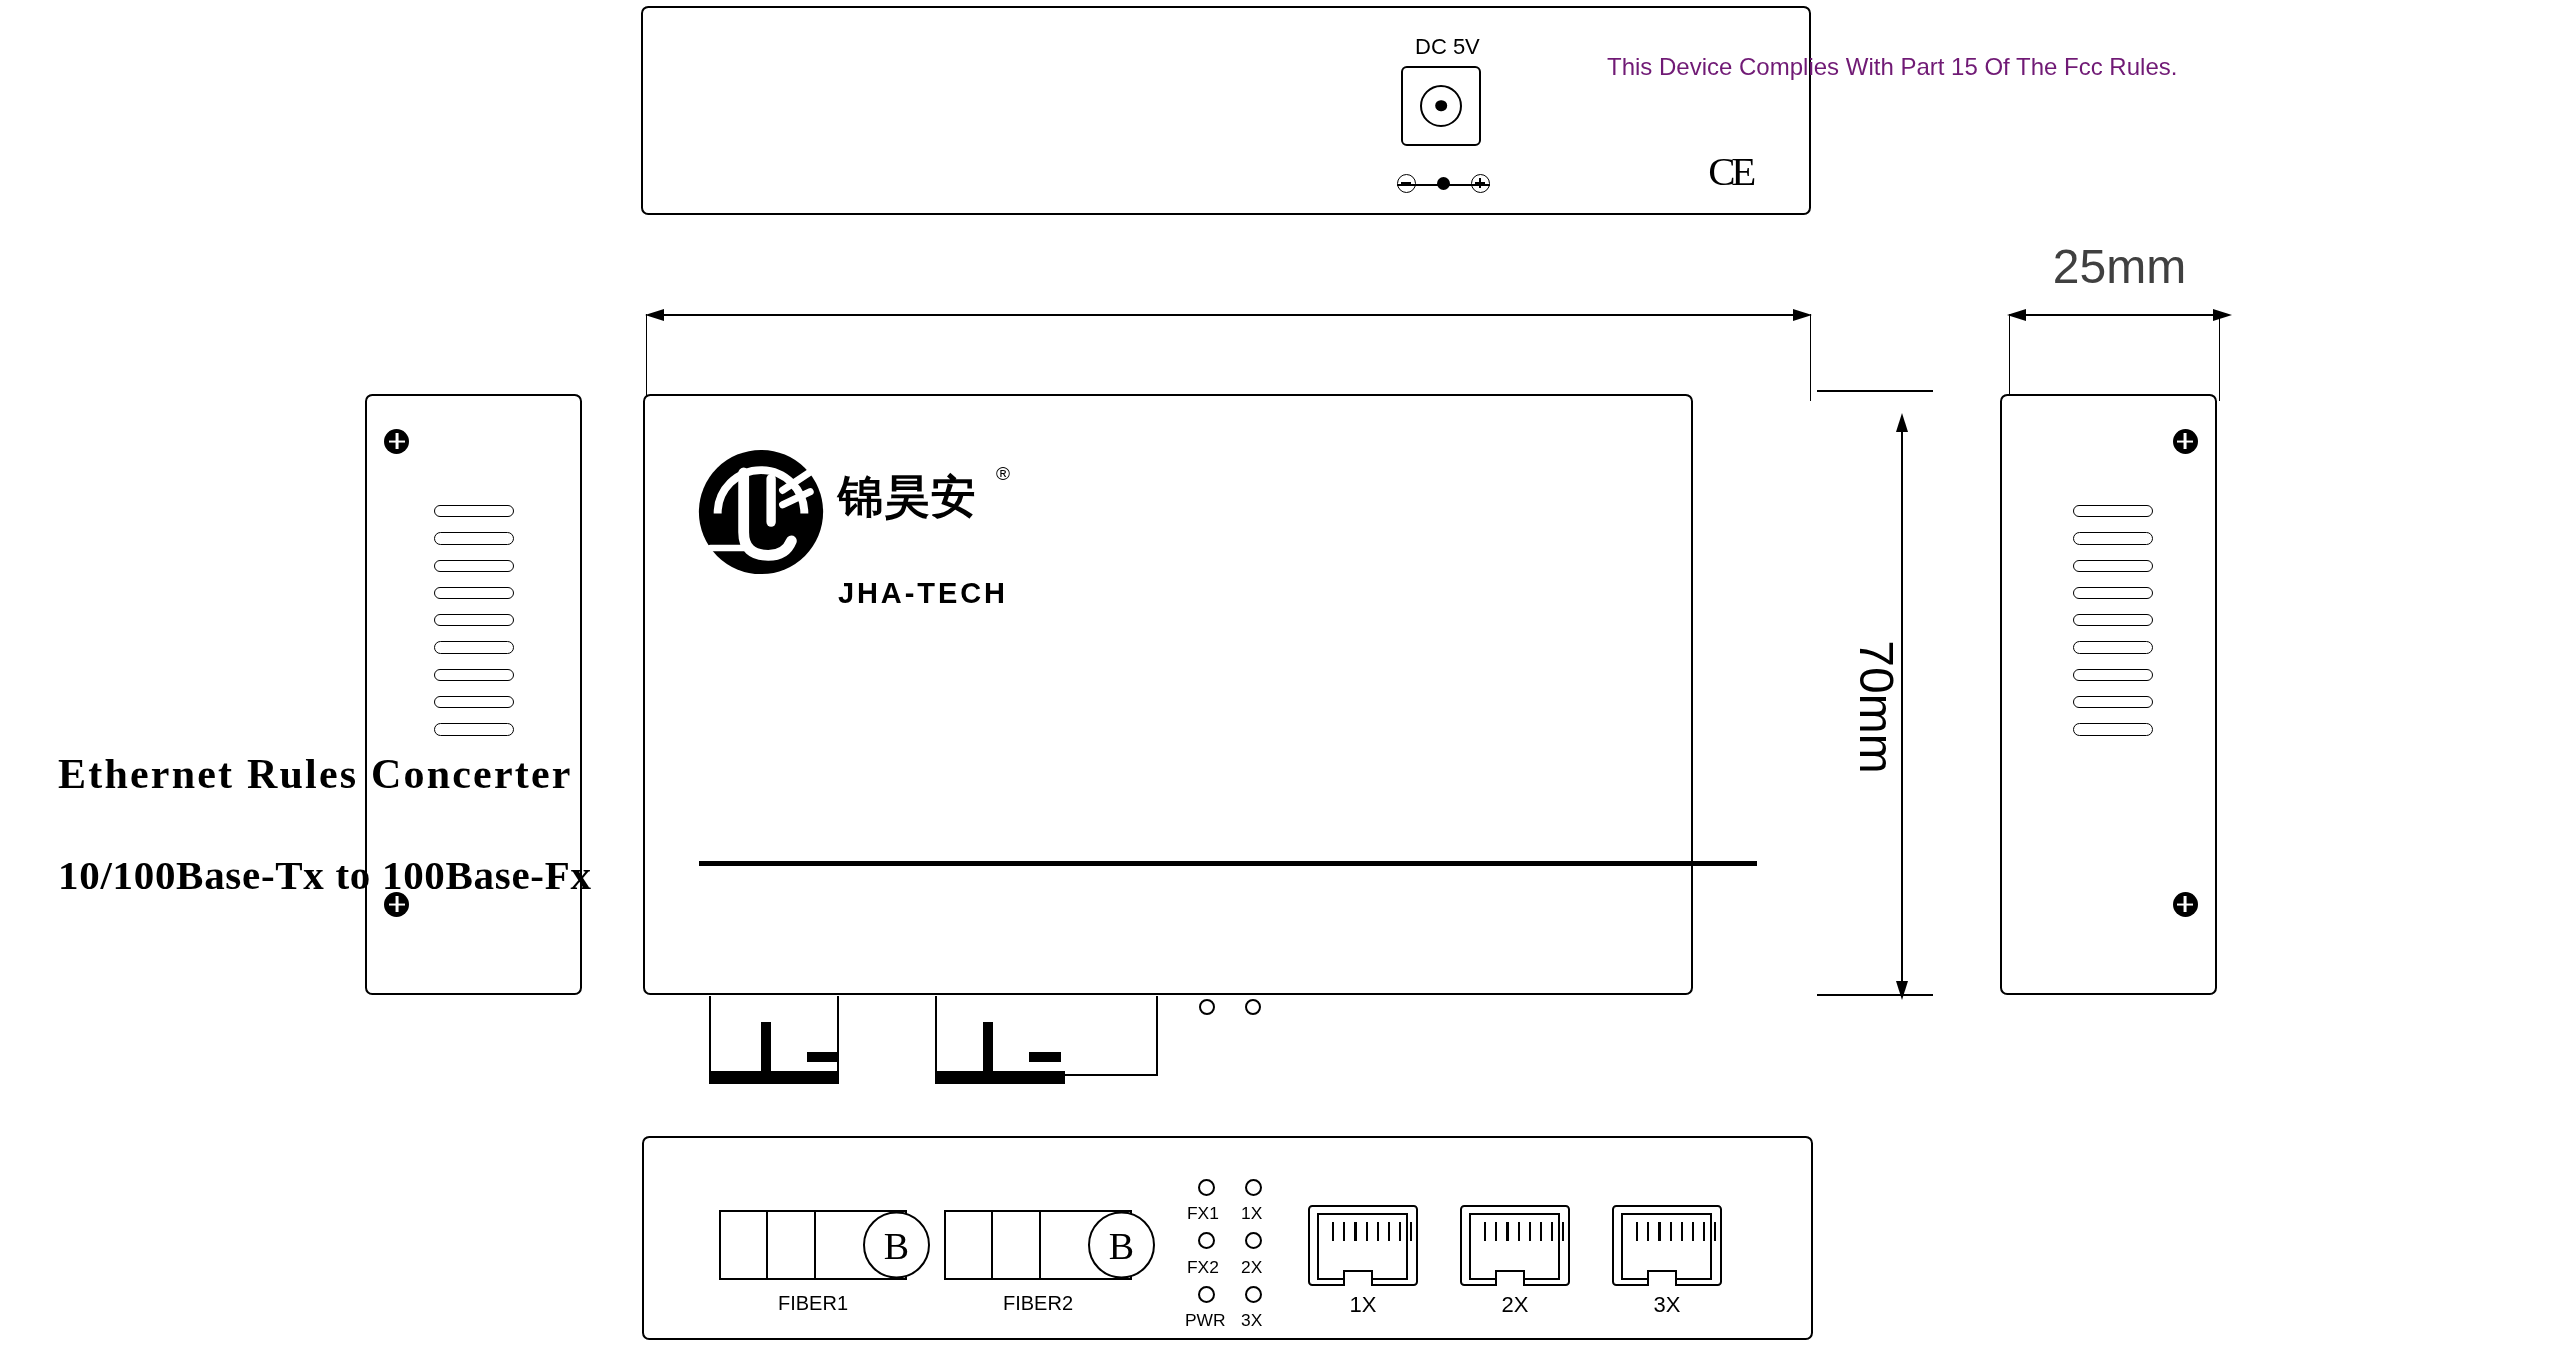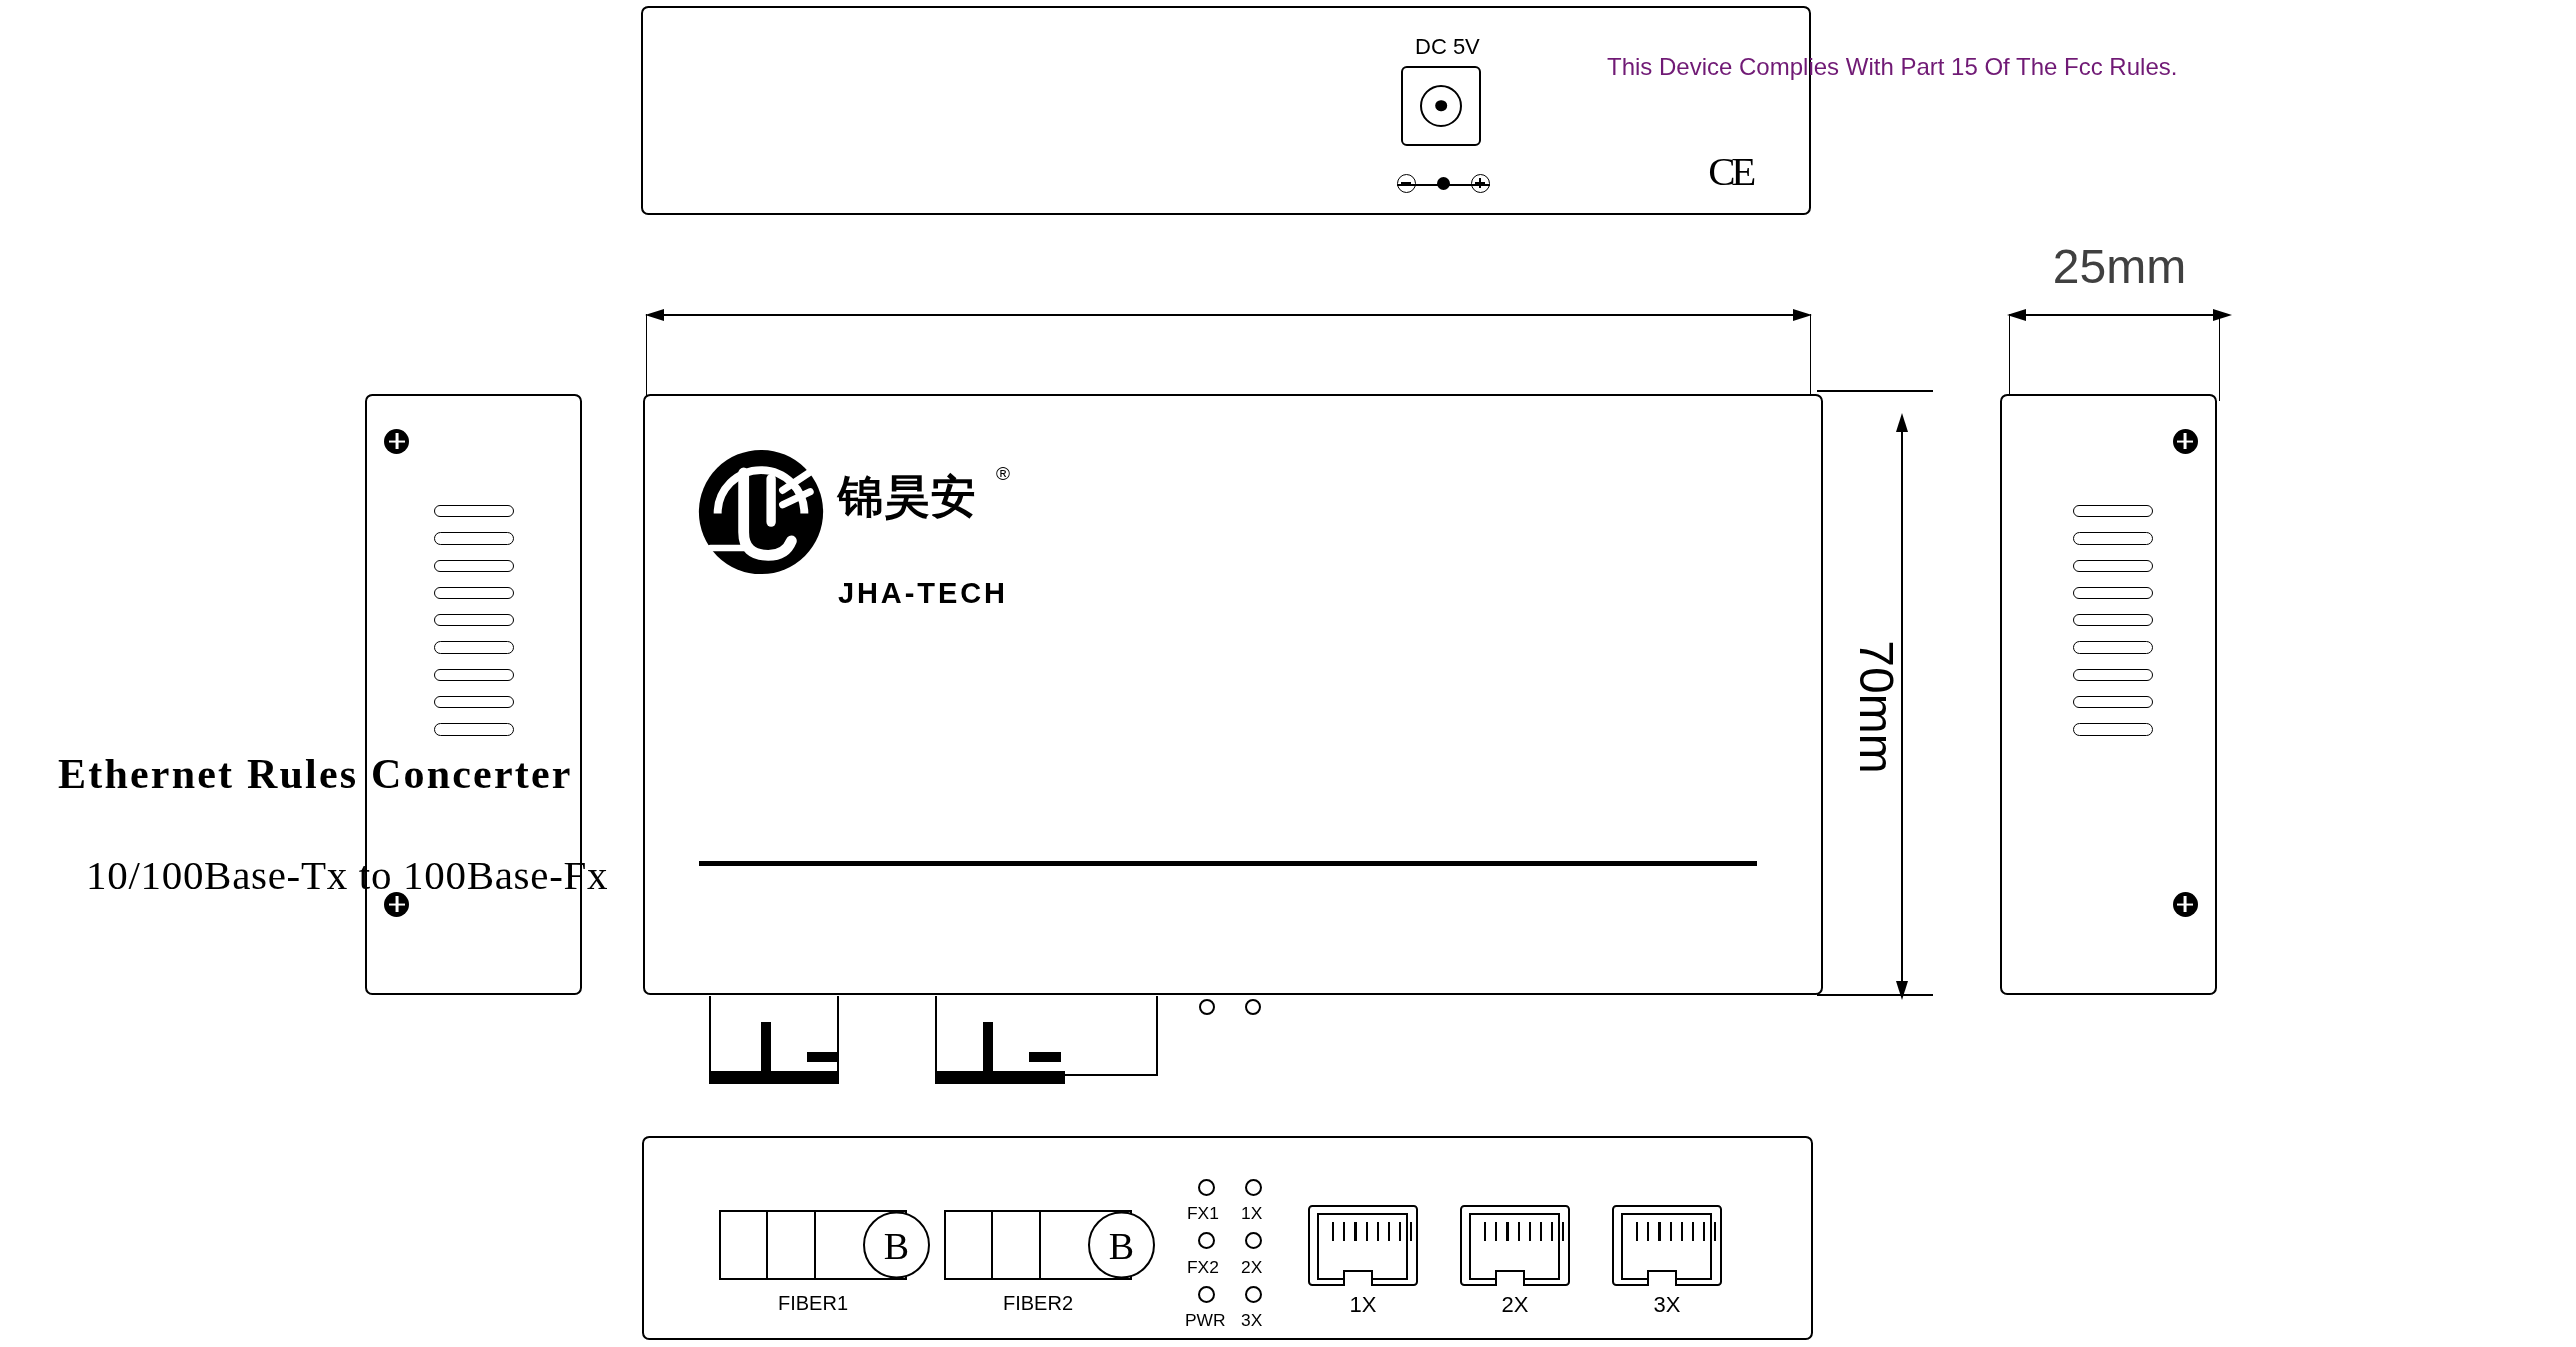--- a/index.html
+++ b/index.html
@@ -268,21 +268,21 @@
     width: 80px; height: 12.3px;
     border: 1.8px solid #000;
     border-radius: 6.5px;
     box-sizing: border-box;
     background: #fff;
   }
 
   
   #main-panel {
     left: 643px; top: 394px;
-    width: 1180px; height: 601px;
+    width: 1050px; height: 601px;
   }
   #logo {
     position: absolute;
     left: 51px; top: 51px;
     width: 326px; height: 159px;
   }
   #logo-mark {
     position: absolute;
     left: 0; top: 0;
     width: 130px; height: 130px;
@@ -327,25 +327,24 @@
     position: absolute;
     left: 699px; top: 861px;
     width: 1058px; height: 5px;
     background: #000;
   }
   #title-sub {
     position: absolute;
     left: 58px; top: 851px;
     font-size: 41px;
     font-family: "Liberation Serif", serif;
-    font-weight: normal;
+    font-weight: bold;
     letter-spacing: 0.7px;
     color: #000;
     white-space: nowrap;
-    margin-left: 28px;
   }
 
   
   .foot-block {
     position: absolute;
     border: 2.2px solid #000;
     border-top: none;
     background: #fff;
     box-sizing: border-box;
   }

